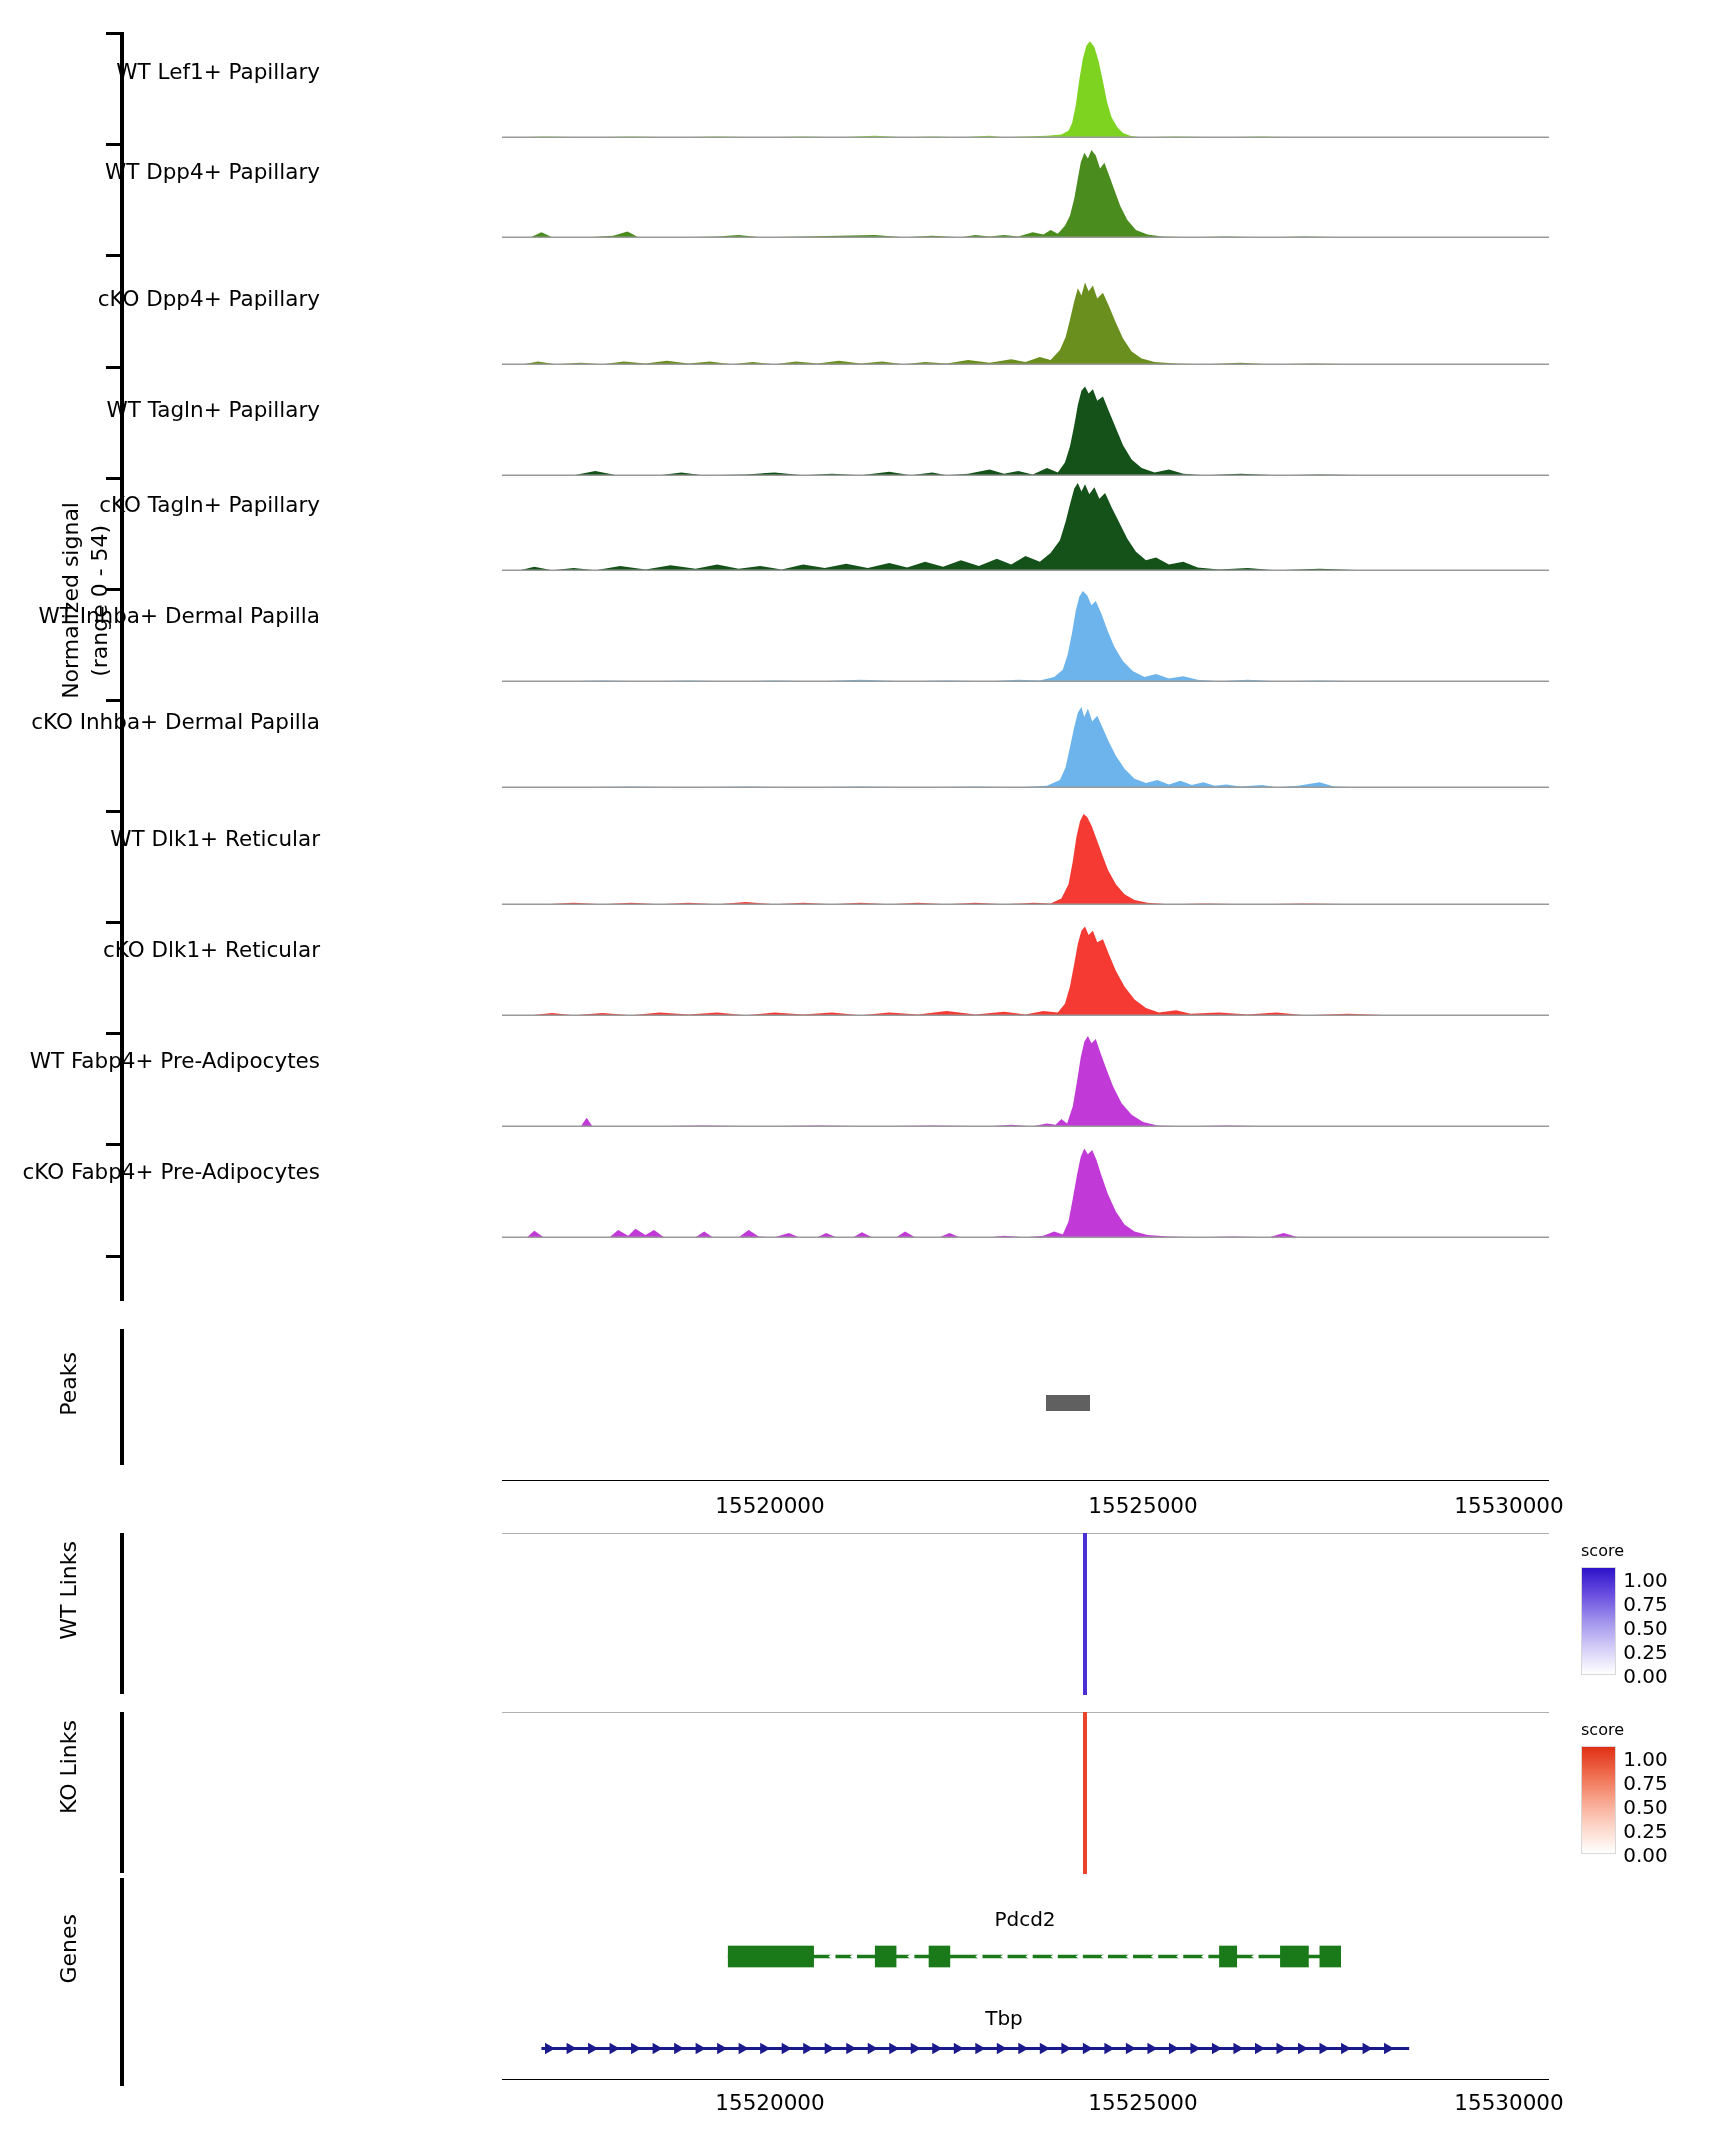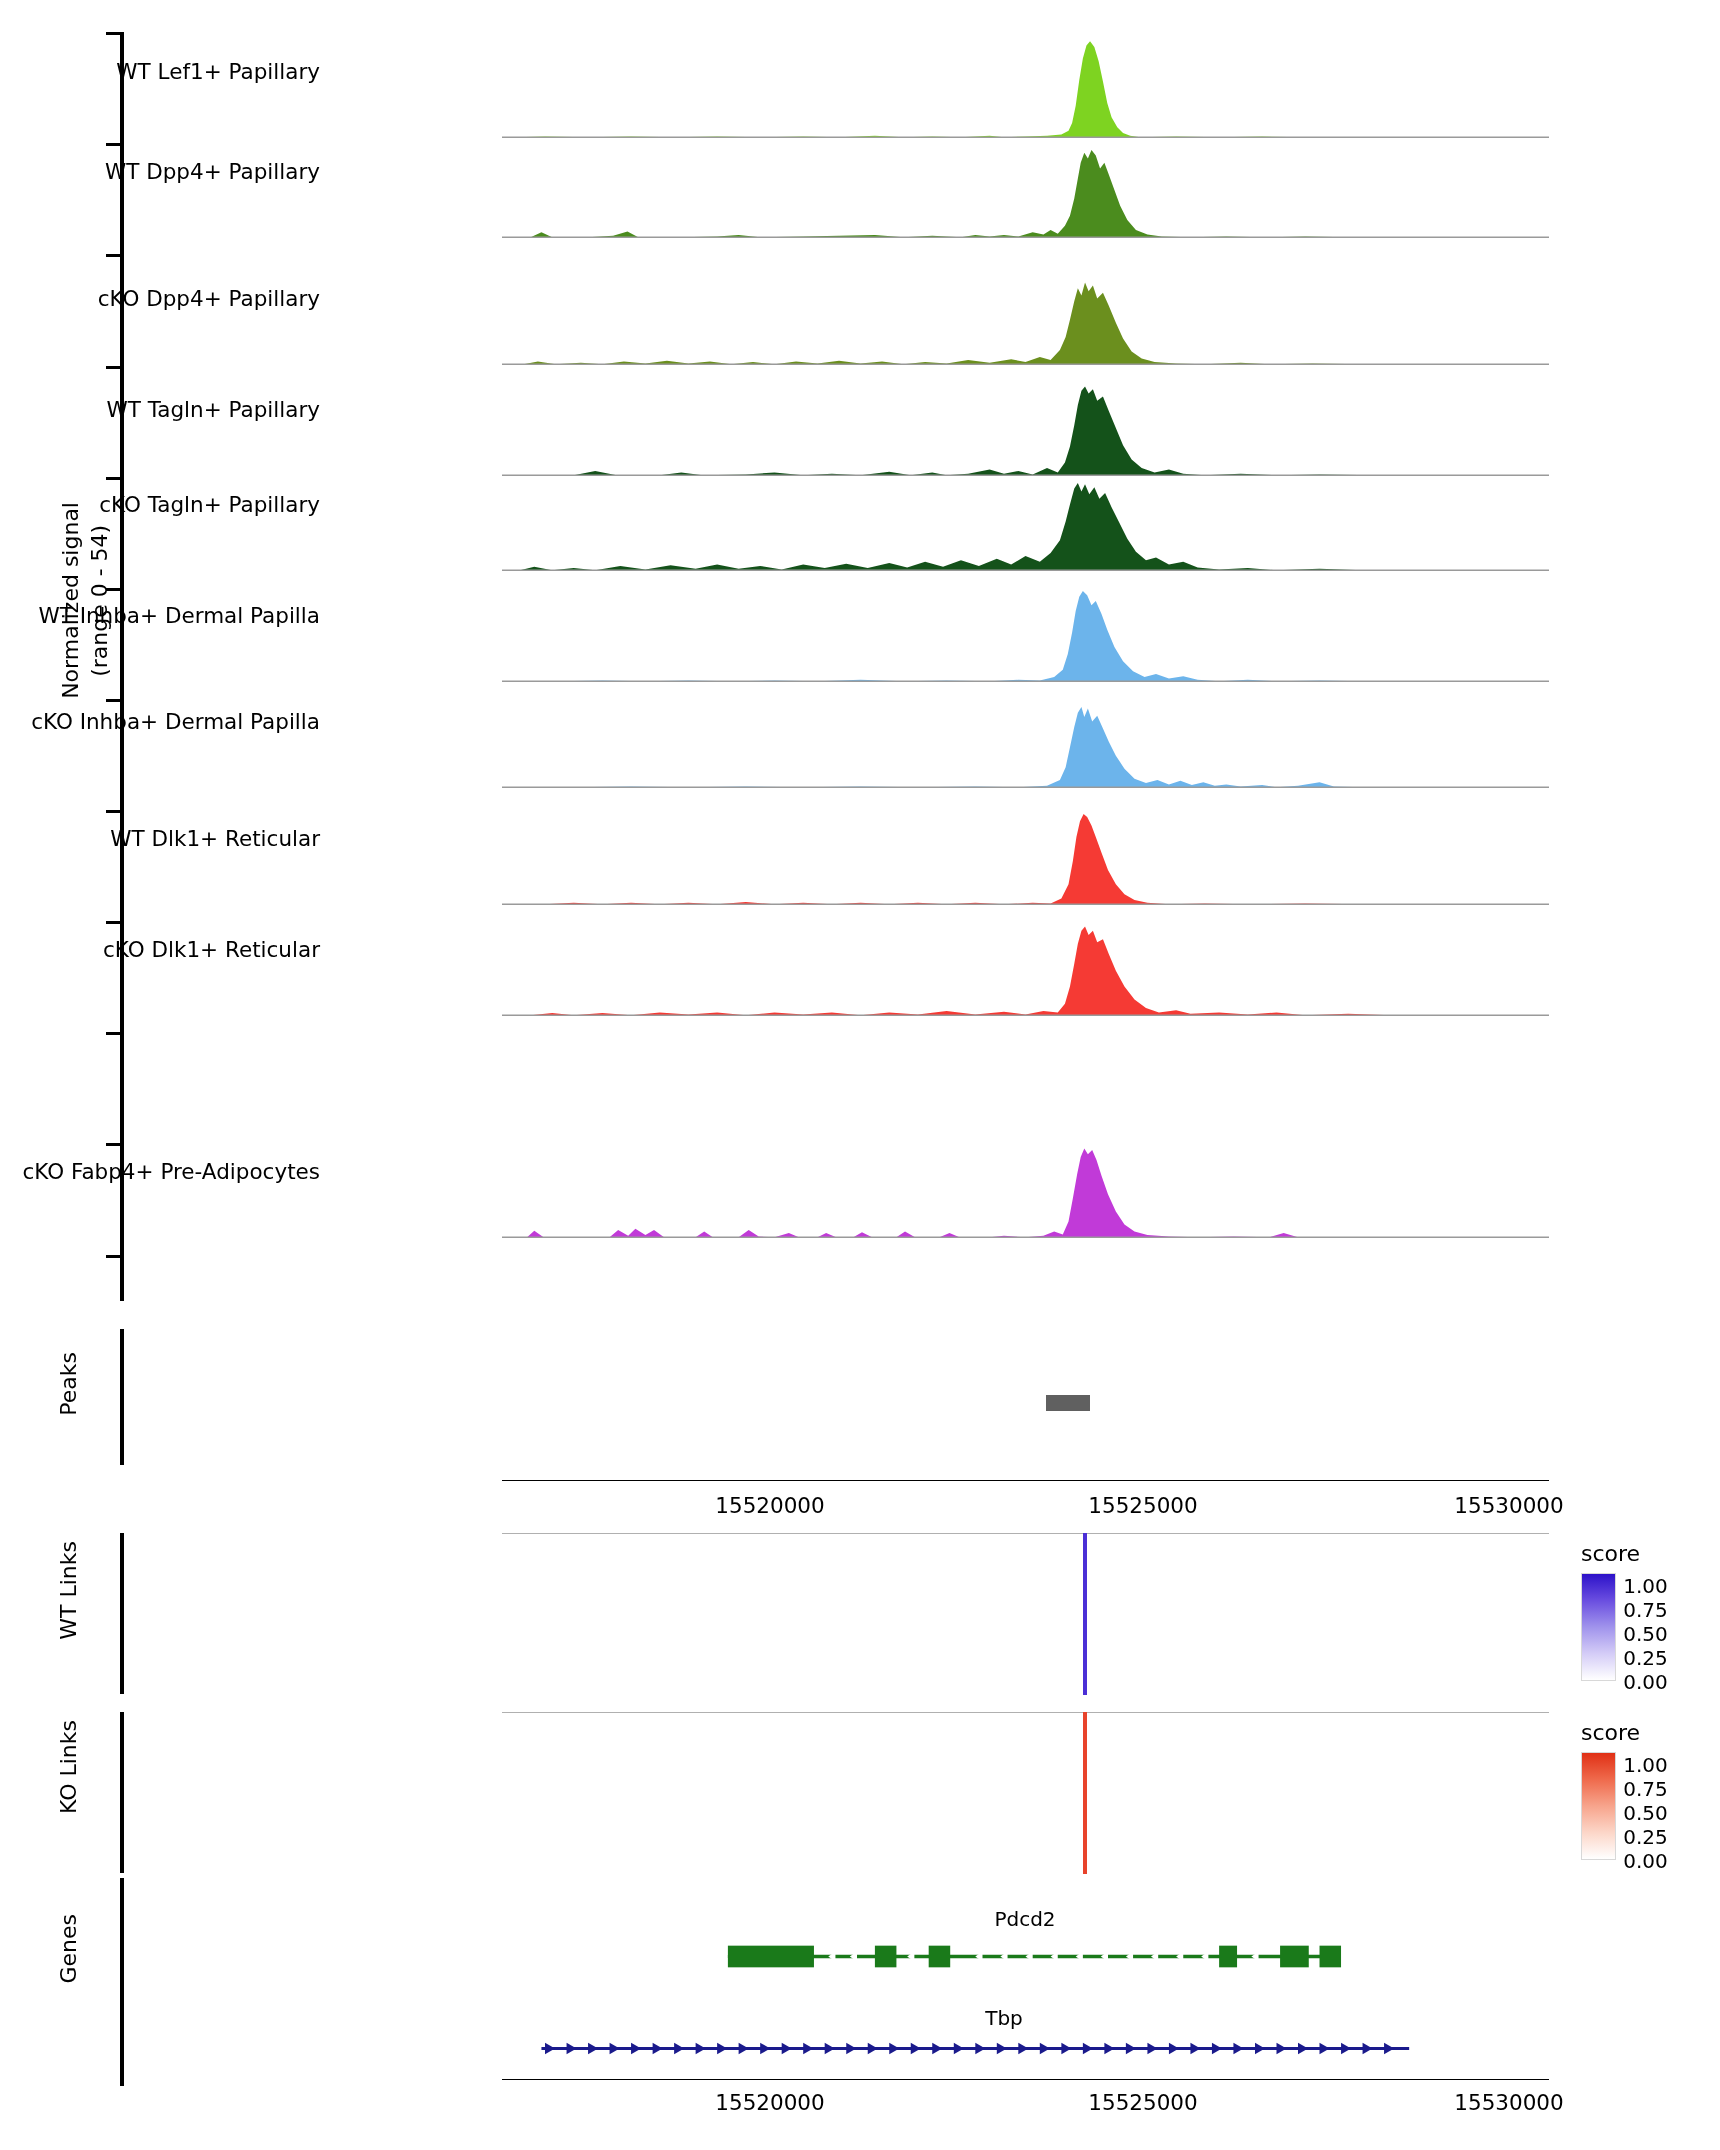--- a/index.html
+++ b/index.html
@@ -150,21 +150,21 @@
     position: absolute;
     width: 3.6px;
   }
 
   
   .legend {
     position: absolute;
     font-size: 21px;
   }
   .legend-title {
-    font-size: 22px;
+    font-size: 16px;
     margin-bottom: 7.2px;
   }
   .legend-row {
     display: flex;
     align-items: center;
   }
   .legend-bar {
     width: 33px;
     border: 0.7px solid #d8d8d8;
   }
@@ -306,20 +306,27 @@
     </div>
 
     <div class="track" style="top:915px">
       <div class="track-label" style="top:21.5px">cKO Dlk1+ Reticular</div>
       <svg viewBox="0 0 1460 148" preserveAspectRatio="none">
         <path fill="#f53a34" d="M0,140 L40,140 L70,137 L100,140 L140,137 L180,140 L220,136 L260,139 L300,136 L340,140 L380,136 L420,139 L460,136 L500,140 L540,136 L580,139 L620,134 L660,139 L700,135 L730,139 L755,134 L775,136 L785,124 L792,100 L798,68 L803,40 L808,22 L813,16 L818,28 L824,22 L830,38 L838,34 L846,54 L856,78 L868,100 L882,118 L898,130 L916,136 L940,133 L960,138 L1000,136 L1040,139 L1080,136 L1120,140 L1180,138 L1240,140 L1320,140 L1400,140 L1460,140 Z"></path>
         <line x1="0" y1="140" x2="1460" y2="140" stroke="#9a9a9a" stroke-width="2"></line>
       </svg>
     </div>
 
+    <div class="track" style="top:1026px">
+      <div class="track-label" style="top:21.5px">WT Fabp4+ Pre-Adipocytes</div>
+      <svg viewBox="0 0 1460 148" preserveAspectRatio="none">
+        <path fill="#c13ad8" d="M0,140 L110,140 L118,128 L126,140 L200,140 L280,139 L360,140 L440,139 L520,140 L600,139 L680,140 L710,138 L740,140 L760,136 L772,138 L780,130 L788,136 L796,112 L802,76 L807,44 L812,22 L817,14 L822,24 L828,18 L834,36 L842,58 L852,84 L864,108 L878,124 L894,134 L914,139 L950,140 L1010,139 L1080,140 L1160,140 L1260,140 L1360,140 L1460,140 Z"></path>
+        <line x1="0" y1="140" x2="1460" y2="140" stroke="#9a9a9a" stroke-width="2"></line>
+      </svg>
+    </div>
 
     <div class="track" style="top:1137px">
       <div class="track-label" style="top:21.5px">cKO Fabp4+ Pre-Adipocytes</div>
       <svg viewBox="0 0 1460 148" preserveAspectRatio="none">
         <path fill="#c13ad8" d="M0,140 L35,140 L45,131 L58,140 L150,140 L162,130 L176,138 L186,128 L200,137 L212,130 L226,140 L270,140 L282,132 L294,140 L330,140 L344,130 L358,139 L380,140 L400,134 L414,140 L440,140 L452,134 L466,140 L490,140 L502,133 L516,140 L550,140 L562,132 L576,140 L610,140 L624,134 L638,140 L680,140 L700,138 L730,140 L755,138 L770,132 L782,136 L790,118 L796,86 L802,52 L807,28 L812,16 L817,24 L823,18 L829,32 L836,54 L845,80 L856,104 L868,122 L882,132 L900,137 L930,139 L970,140 L1020,139 L1070,140 L1090,134 L1110,140 L1160,140 L1240,140 L1340,140 L1460,140 Z"></path>
         <line x1="0" y1="140" x2="1460" y2="140" stroke="#9a9a9a" stroke-width="2"></line>
       </svg>
     </div>
   </div>
 

